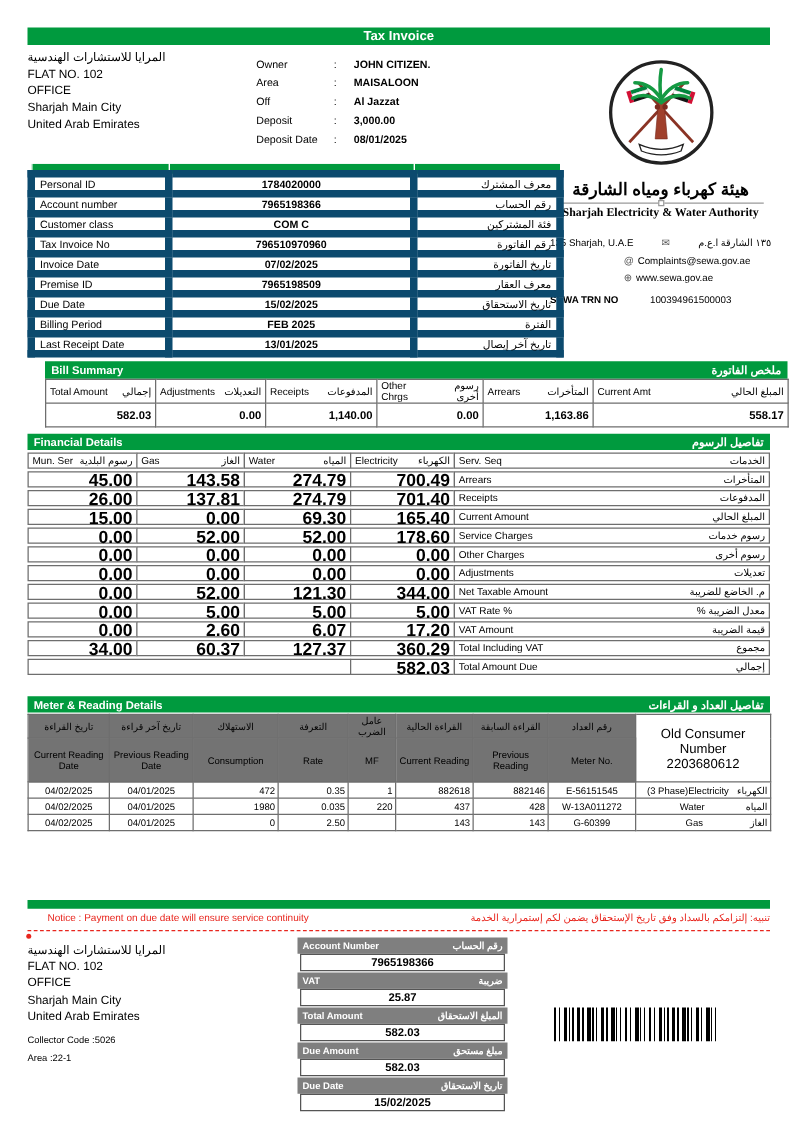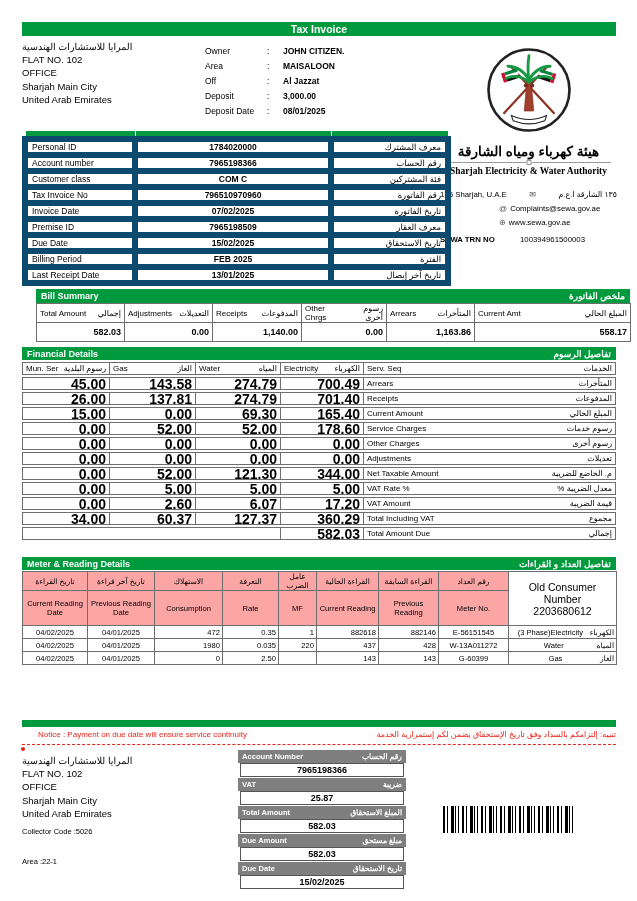--- a/index.html
+++ b/index.html
@@ -61,21 +61,21 @@
   .f-c0 { width:88px; } .f-c1 { width:87px; } .f-c2 { width:86px; } .f-c3 { width:84px; }
   .f-lab { flex:1; justify-content:space-between; }
   .f-num { justify-content:flex-end; font-weight:bold; font-size:14px; }
   .fhead .fcell { font-weight:normal; justify-content:space-between; }
   .fhead .ar, .f-lab .ar { direction:rtl; }
   .f-span { width:259px; }
 
   
   .meter-t { width:594px; font-size:7.6px; table-layout:fixed; }
   .meter-t td { border:1px solid #6e6e6e; padding:0 2px; }
-  .mh td { background:#fca5a5; text-align:center; }
+  .mh td { background:#737373; text-align:center; }
   .mh-ar td { height:16px; direction:rtl; }
   .mh-en td { height:35px; }
   .old-box { background:#fff !important; direction:ltr; text-align:center;
              font-size:10.5px; line-height:12px; vertical-align:middle; }
   .md td { height:13px; }
   .md .c { text-align:center; }
   .md .r { text-align:right; }
   .svc { display:flex; justify-content:space-between; align-items:center; }
   .svc .en { flex:1; text-align:center; }
   .svc .ar { direction:rtl; }
@@ -569,21 +569,21 @@
   <div class="abs dash"></div>
   <div class="abs dot"></div>
 
   <div class="abs addr" style="left:22px; top:754px;">
     <div class="ar">المرايا للاستشارات الهندسية</div>
     <div>FLAT NO. 102</div>
     <div>OFFICE</div>
     <div>Sharjah Main City</div>
     <div>United Arab Emirates</div>
     <div class="small-meta">Collector Code :5026</div>
-    <div class="small-meta" style="margin-top:17px;">Area :22-1</div>
+    <div class="small-meta" style="margin-top:2px;">Area :22-1</div>
   </div>
 
   <div class="abs stub">
     <div>
       <div class="stub-h">
           <span>Account Number</span>
           <span class="ar">رقم الحساب</span>
         </div>
       <div class="stub-v">7965198366</div>
     </div>

